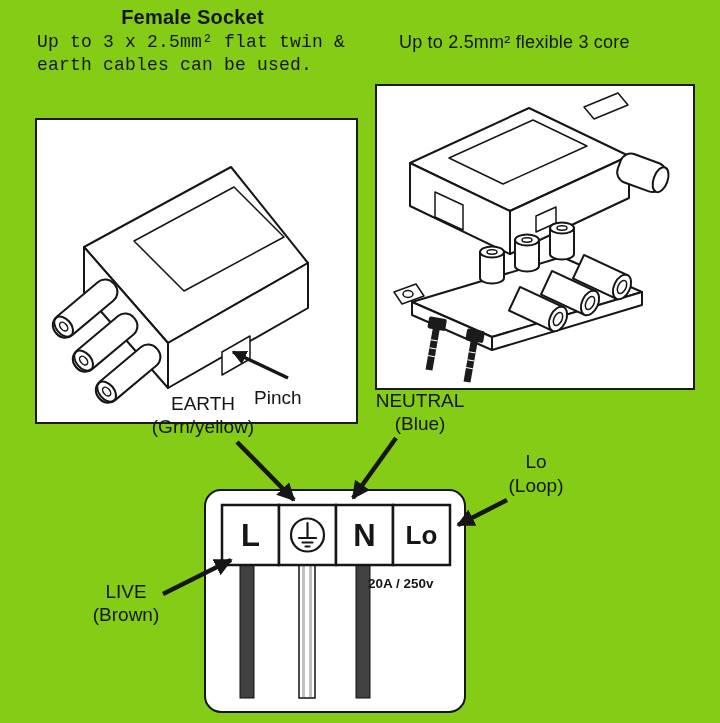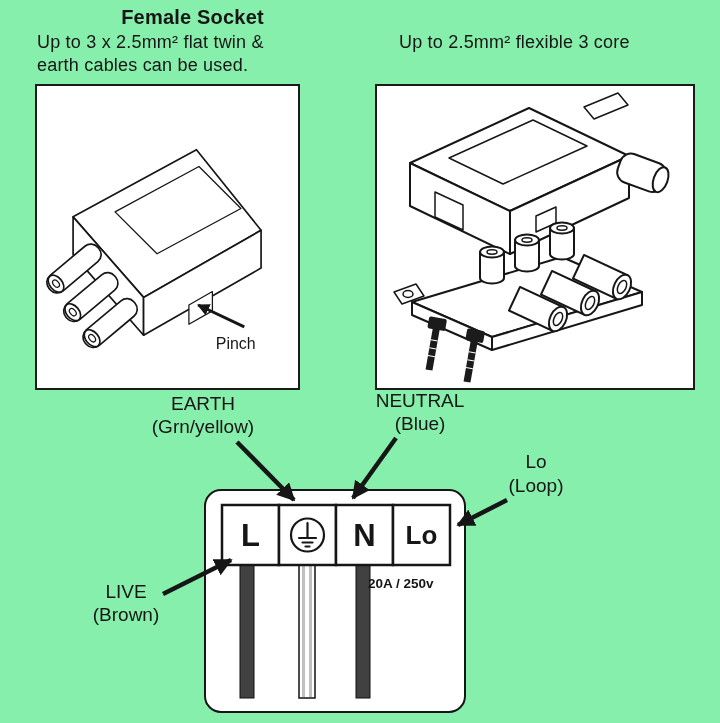--- a/index.html
+++ b/index.html
@@ -2,41 +2,41 @@
 <html><head>
 <meta charset="utf-8">
 <style>
   * { margin:0; padding:0; box-sizing:border-box; }
   html,body { background:#ffffff; }
   body {
     width:720px; height:723px;
     font-family:"Liberation Sans","DejaVu Sans",sans-serif;
     color:#161616;
   }
-  #page { position:relative; width:720px; height:723px; background:#86efac; overflow:hidden; }
+  #page { position:relative; width:720px; height:723px; background:#84cc16; overflow:hidden; }
 
   .section-title {
     position:absolute; top:6px; font-size:20px; font-weight:bold;
     text-align:center; letter-spacing:.2px;
   }
   .section-desc {
     position:absolute; top:31px; font-size:18px; line-height:23px;
     letter-spacing:.2px;
   }
   .frame {
     position:absolute; top:84px; height:306px;
     border:2px solid #1b1b1b; background:#fff;
   }
   .frame svg { display:block; width:100%; height:100%; }
 
   #female-title { left:35px; width:315px; }
   #male-title   { left:375px; width:320px; }
-  #female-desc  { left:37px; width:312px; }
+  #female-desc  { left:37px; width:312px;font-family:Liberation Mono, monospace; }
   #male-desc    { left:383px; width:330px;margin-left:16px; }
-  #female-frame { left:35px; width:265px; }
+  #female-frame { left:35px; width:323px;margin-top:34px; }
   #male-frame   { left:375px; width:320px; }
 
   .bottom-svg { position:absolute; left:0; top:388px; width:720px; height:335px; }
 
   
   .draw polygon, .draw rect, .draw ellipse, .draw path {
     fill:#ffffff; stroke:#161616; stroke-width:2; stroke-linejoin:round;
   }
   .draw .thin { stroke-width:1.5; }
   .draw line { stroke:#161616; }

